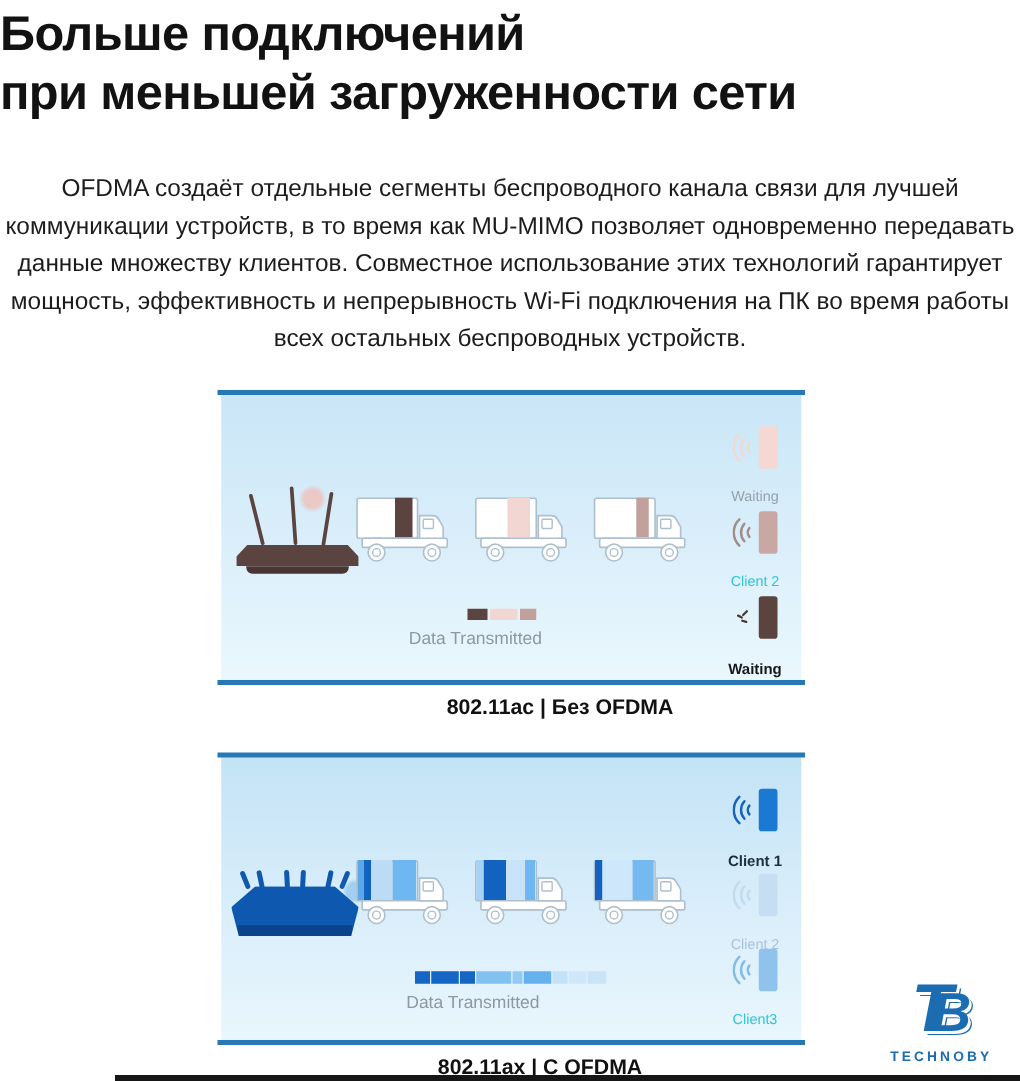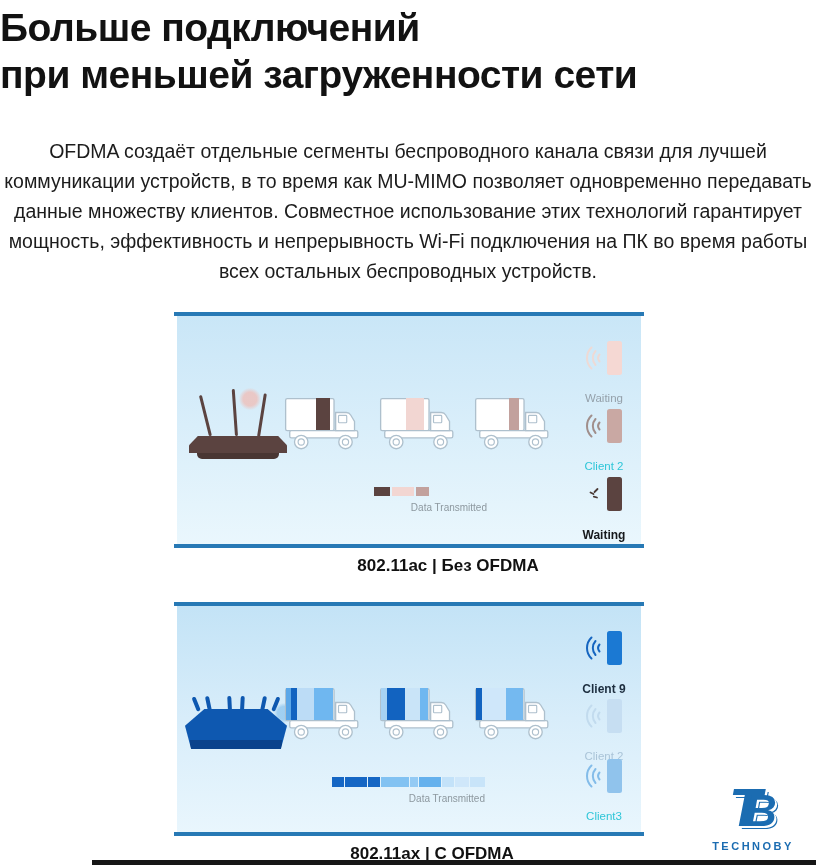--- a/index.html
+++ b/index.html
@@ -76,21 +76,21 @@
   .phone { width:15px; height:34px; border-radius:2.5px; }
   .client-label { margin-top:16px; font-size:11.5px; color:#95a1ab; }
   .client-label.bold { font-weight:700; font-size:12px; }
   .c-top { top:28px; } .c-mid { top:96px; }
   #panel1 .c-bot { top:164px; } #panel2 .c-bot { top:156px; }
   
   .databar { position:absolute; display:flex; align-items:stretch; }
   .databar div { height:100%; }
   #bar1 { left:197px; top:175px; height:9px; gap:2px; }
   #bar2 { left:155px; top:175px; height:10px; gap:1px; }
-  .datalabel { position:absolute; width:160px; text-align:right; font-size:10px; color:#8d989f; }
+  .datalabel { position:absolute; width:160px; text-align:left; font-size:14px; color:#8d989f; }
   #dlabel1 { left:150px; top:190px; }
   #dlabel2 { left:148px; top:191px; }
   
   #logo { position:absolute; left:697px; top:778px; width:112px; text-align:center; color:#1b6cb1; }
   .logo-mark { height:58px; line-height:58px; font-style:italic; font-weight:700; }
   .logo-t { font-size:54px; letter-spacing:-2px; text-shadow:2px 2px 0 #fff, 3px 3px 0 currentColor; }
   .logo-b { font-size:44px; margin-left:-15px; text-shadow:2px 2px 0 #fff, 3px 3px 0 currentColor; }
   .logo-text { margin-top:4px; font-size:11px; font-weight:700; letter-spacing:2.5px; }
   .bottom-bar { position:absolute; left:92px; right:0; bottom:0; height:5px; background:#161616; }
 </style>
@@ -292,21 +292,21 @@
       <div class="client-row">
         <span class="signal arcs" style="color: rgb(21, 101, 192);">
   <svg width="17" height="26" viewBox="0 0 17 26" fill="none">
     <path d="M13.5 9.5 A5.5 5.5 0 0 0 13.5 16.5" stroke="currentColor" stroke-width="2" stroke-linecap="round"></path>
     <path d="M9.5 6 A10.5 10.5 0 0 0 9.5 20" stroke="currentColor" stroke-width="2" stroke-linecap="round"></path>
     <path d="M5.5 2.5 A14.5 14.5 0 0 0 5.5 23.5" stroke="currentColor" stroke-width="2" stroke-linecap="round"></path>
   </svg>
 </span>
         <div class="phone" style="background: rgb(27, 121, 211);"></div>
       </div>
-      <div class="client-label bold" style="color: rgb(29, 46, 63);">Client 9</div>
+      <div class="client-label bold" style="color: rgb(29, 46, 63);">Client 1</div>
     </div>
 
     <div class="client c-mid">
       <div class="client-row">
         <span class="signal arcs" style="color: rgb(194, 219, 238);">
   <svg width="17" height="26" viewBox="0 0 17 26" fill="none">
     <path d="M13.5 9.5 A5.5 5.5 0 0 0 13.5 16.5" stroke="currentColor" stroke-width="2" stroke-linecap="round"></path>
     <path d="M9.5 6 A10.5 10.5 0 0 0 9.5 20" stroke="currentColor" stroke-width="2" stroke-linecap="round"></path>
     <path d="M5.5 2.5 A14.5 14.5 0 0 0 5.5 23.5" stroke="currentColor" stroke-width="2" stroke-linecap="round"></path>
   </svg>

